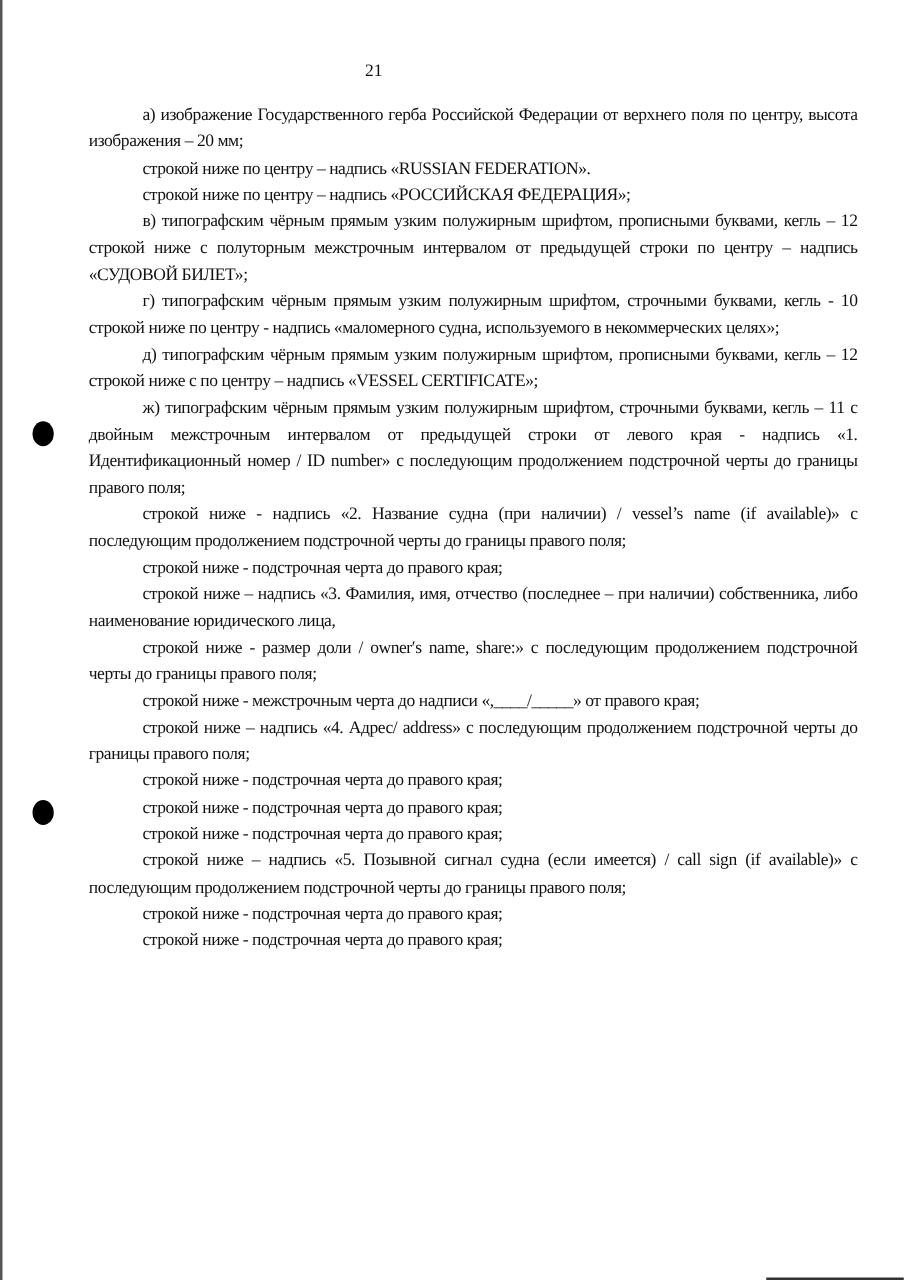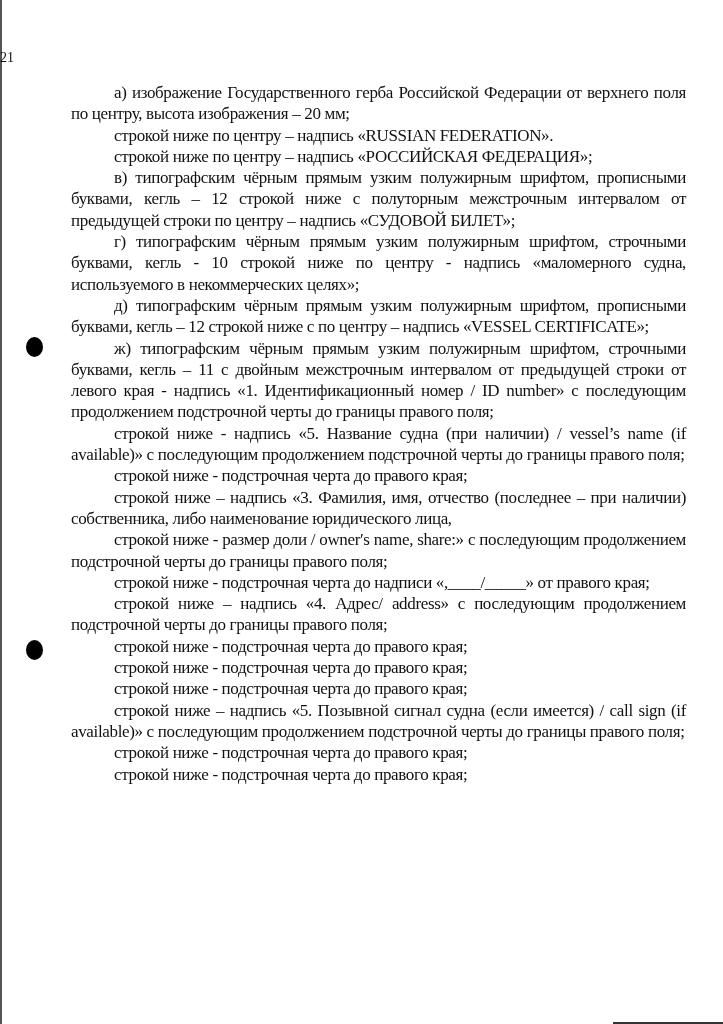--- a/index.html
+++ b/index.html
@@ -37,30 +37,30 @@
       height: 20px;
       border-radius: 50%;
       background: #000;
       left: 26px;
     }
     .page-number {
       position: absolute;
       top: 50px;
       left: 0;
       width: 598px;
-      text-align: left;
+      text-align: center;
       font-size: 14px;
       line-height: 16px;
     }
     .content {
       position: absolute;
       top: 82px;
       left: 71px;
       width: 615px;
-      font-size: 17px;
+      font-size: 14px;
       line-height: 21.3px;
       font-stretch: condensed;
       letter-spacing: -0.35px;
     }
     .p {
       margin: 0;
       text-align: justify;
       text-indent: 43px;
     }
   </style>
@@ -75,25 +75,25 @@
 <div class="page-number">21</div>
 
 <div class="content">
   <p class="p">а) изображение Государственного герба Российской Федерации от верхнего поля по центру, высота изображения – 20 мм;</p>
   <p class="p">строкой ниже по центру – надпись «RUSSIAN FEDERATION».</p>
   <p class="p">строкой ниже по центру – надпись «РОССИЙСКАЯ ФЕДЕРАЦИЯ»;</p>
   <p class="p">в) типографским чёрным прямым узким полужирным шрифтом, прописными буквами, кегль – 12 строкой ниже с полуторным межстрочным интервалом от предыдущей строки по центру – надпись «СУДОВОЙ БИЛЕТ»;</p>
   <p class="p">г) типографским чёрным прямым узким полужирным шрифтом, строчными буквами, кегль - 10 строкой ниже по центру - надпись «маломерного судна, используемого в некоммерческих целях»;</p>
   <p class="p">д) типографским чёрным прямым узким полужирным шрифтом, прописными буквами, кегль – 12 строкой ниже с по центру – надпись «VESSEL CERTIFICATE»;</p>
   <p class="p">ж) типографским чёрным прямым узким полужирным шрифтом, строчными буквами, кегль – 11 с двойным межстрочным интервалом от предыдущей строки от левого края - надпись «1. Идентификационный номер / ID number» с последующим продолжением подстрочной черты до границы правого поля;</p>
-  <p class="p">строкой ниже - надпись «5. Название судна (при наличии) / vessel’s name (if available)» с последующим продолжением подстрочной черты до границы правого поля;</p>
+  <p class="p">строкой ниже - надпись «2. Название судна (при наличии) / vessel’s name (if available)» с последующим продолжением подстрочной черты до границы правого поля;</p>
   <p class="p">строкой ниже - подстрочная черта до правого края;</p>
   <p class="p">строкой ниже – надпись «3. Фамилия, имя, отчество (последнее – при наличии) собственника, либо наименование юридического лица,</p>
   <p class="p">строкой ниже - размер доли / owner′s name, share:» с последующим продолжением подстрочной черты до границы правого поля;</p>
-  <p class="p">строкой ниже - подстрочная черта до надписи «,____/_____» от правого края;</p>
+  <p class="p">строкой ниже - межстрочным черта до надписи «,____/_____» от правого края;</p>
   <p class="p">строкой ниже – надпись «4. Адрес/ address» с последующим продолжением подстрочной черты до границы правого поля;</p>
   <p class="p">строкой ниже - подстрочная черта до правого края;</p>
   <p class="p">строкой ниже - подстрочная черта до правого края;</p>
   <p class="p">строкой ниже - подстрочная черта до правого края;</p>
   <p class="p">строкой ниже – надпись «5. Позывной сигнал судна (если имеется) / call sign (if available)» с последующим продолжением подстрочной черты до границы правого поля;</p>
   <p class="p">строкой ниже - подстрочная черта до правого края;</p>
   <p class="p">строкой ниже - подстрочная черта до правого края;</p>
 </div>
 
 </body></html>

